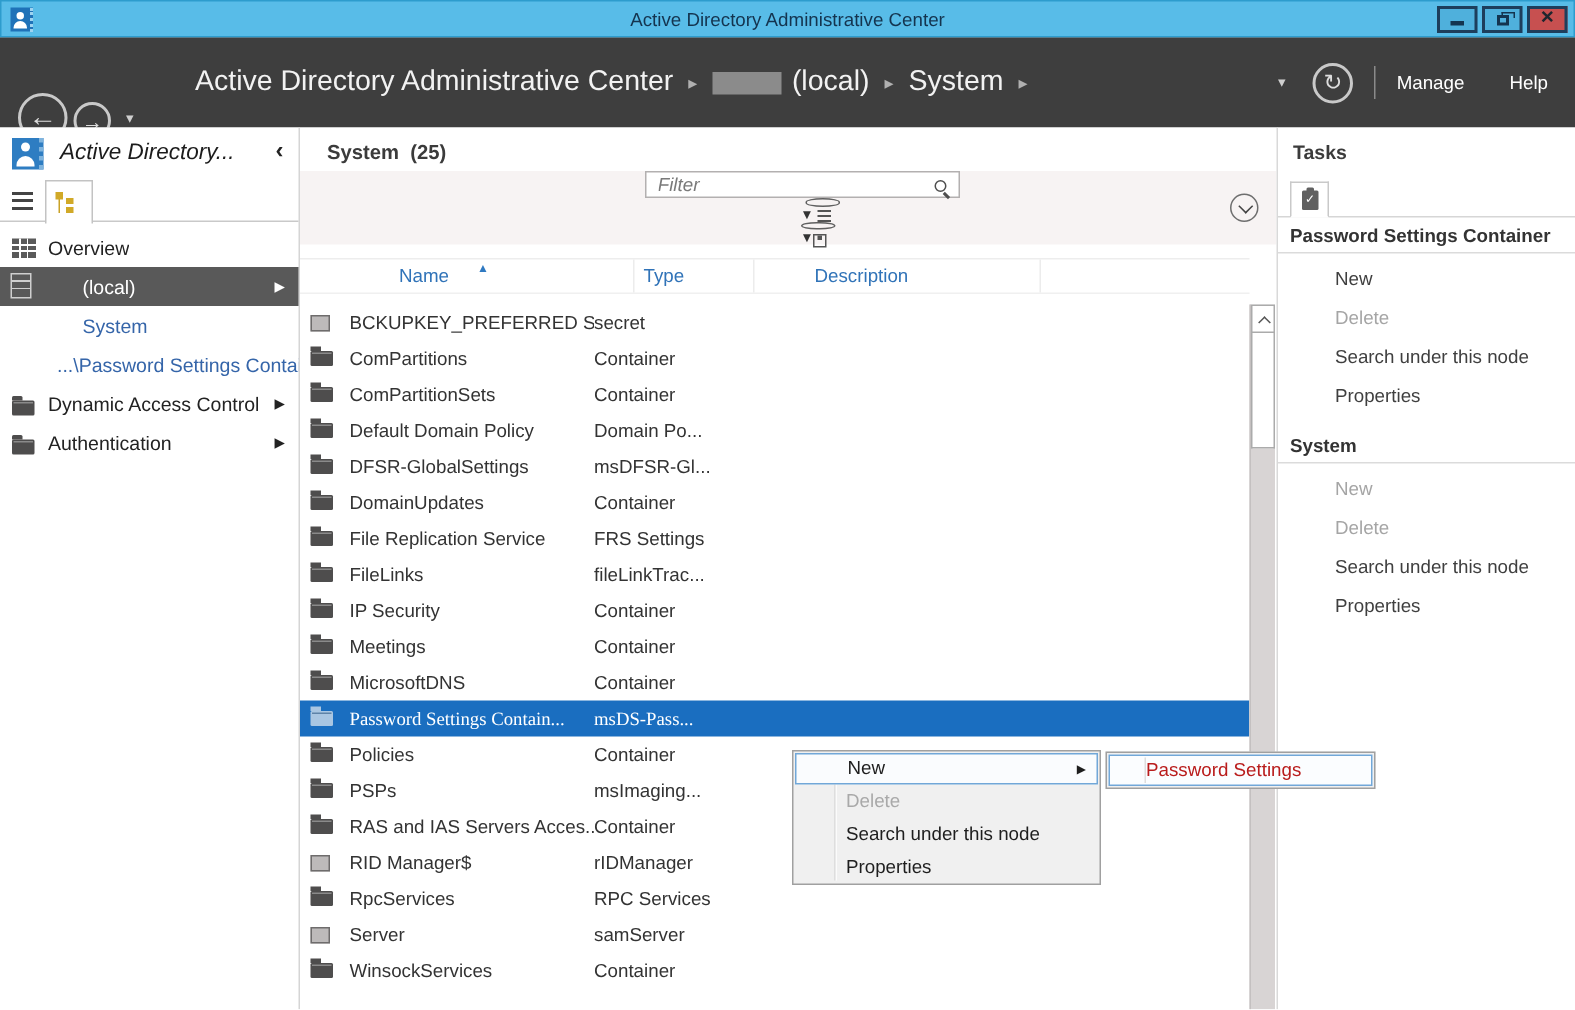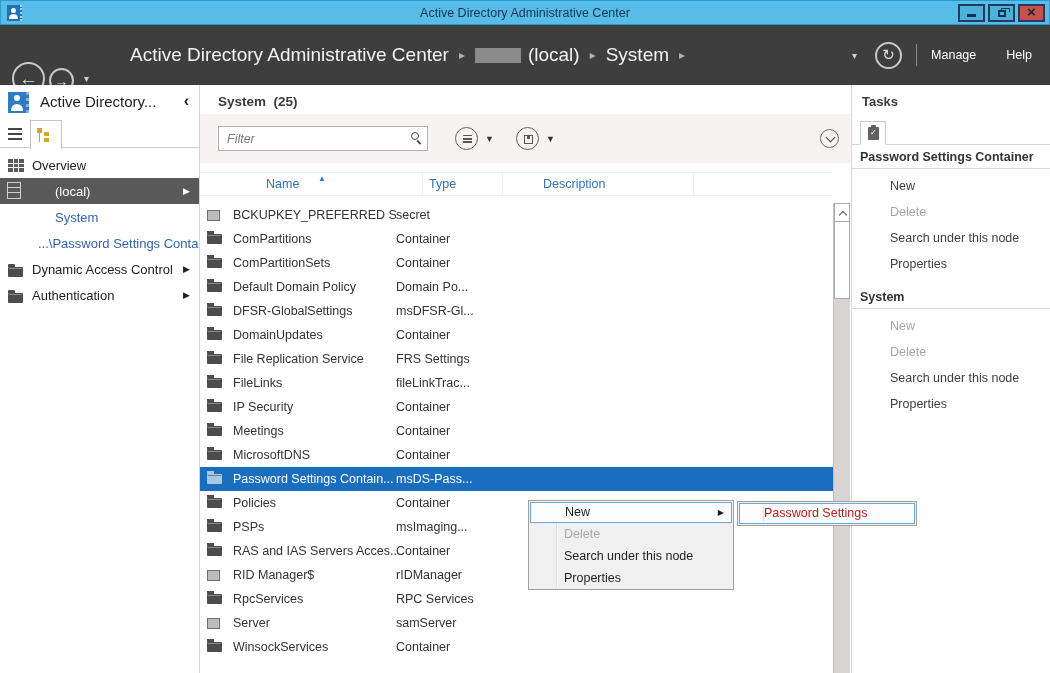--- a/index.html
+++ b/index.html
@@ -41,21 +41,21 @@
   .body-area { position:absolute; left:0; top:85px; right:0; bottom:0; display:flex; }
   .sidebar { width:200px; background:#FFF; border-right:1px solid #D5D5D5; position:relative; }
   .main { flex:1; position:relative; background:#FFF; }
   .tasks { width:199px; border-left:1px solid #D9D9D9; background:#FFF; position:relative; }
 
   
   .sb-header { position:relative; height:35px; }
   .sb-logo { position:absolute; left:8px; top:7px; width:21px; height:21px; background:#2E7DC2; border-right:3px dotted #7FB4DE; }
   .sb-logo::before { content:""; position:absolute; left:6px; top:3px; width:6px; height:6px; border-radius:50%; background:#fff; }
   .sb-logo::after { content:""; position:absolute; left:3px; bottom:2px; width:12px; height:7px; border-radius:6px 6px 0 0; background:#fff; }
-  .sb-title { position:absolute; left:40px; top:8px; font-size:15px; color:#1C1C1C; }
+  .sb-title { position:absolute; left:40px; top:8px; font-size:15px; color:#1C1C1C;font-style:italic; }
   .sb-collapse { position:absolute; right:10px; top:7px; font-size:16px; font-weight:bold; color:#222; cursor:pointer; }
   .sb-tabs { position:relative; height:28px; border-bottom:1px solid #C9C9C9; margin-top:0; }
   .sb-tab1 { position:absolute; left:6px; top:5px; width:22px; height:18px; cursor:pointer; }
   .list-icon { position:absolute; left:2px; top:3px; width:14px; height:12px;
     background:linear-gradient(to bottom,#444 0 2px,transparent 2px 5px,#444 5px 7px,transparent 7px 10px,#444 10px 12px); }
   .sb-tab2 { position:absolute; left:30px; top:0; width:32px; height:29px; background:#FFF; border:1px solid #C3C3C3; border-bottom:none; cursor:pointer; }
   .tree-icon { position:absolute; left:8px; top:8px; width:15px; height:13px; border-left:1px solid #C9A227; }
   .tree-icon::before { content:""; position:absolute; left:-3px; top:-1px; width:5px; height:5px; background:#D1A928; }
   .tree-icon::after { content:""; position:absolute; left:4px; top:3px; width:5px; height:4px; background:#D1A928; box-shadow:0 6px 0 #D1A928; }
   .sb-nav { padding-top:4px; }
@@ -76,21 +76,21 @@
   .folder-icon { width:15px; height:10px; position:relative; --fc:#4E4D4D; background:var(--fc); margin-top:2px; border-radius:1px; }
   .folder-icon::before { content:""; position:absolute; top:-3px; left:0; width:7px; height:3px; background:var(--fc); border-radius:1px 1px 0 0; }
   .folder-icon::after { content:""; position:absolute; top:1px; left:1px; right:1px; height:1px; background:#8A8A8A; }
   .sb-folder { position:absolute; left:8px; top:9px; }
   .sb-row-dac .label, .sb-row-auth .label, .sb-row-gs .label { margin-left:32px; }
   .mag-icon { position:absolute; left:9px; top:6px; width:9px; height:9px; border:2px solid #4E4E4E; border-radius:50%; }
   .mag-icon::after { content:""; position:absolute; left:7px; top:8px; width:2px; height:6px; background:#4E4E4E; transform:rotate(-45deg); }
 
   
   .main-title { position:absolute; left:18px; top:9px; font-size:13.5px; font-weight:bold; color:#3B3B3B; }
-  .toolbar { position:absolute; left:0; right:0; top:29px; height:49px; background:#F7F3F3; display:flex; align-items:center; padding-left:18px; }
+  .toolbar { position:absolute; left:0; right:0; top:29px; height:49px; background:#F7F3F3; display:flex; align-items:center; padding-left:18px;flex-direction:column; }
   .filter-wrap { position:relative; width:210px; height:25px; }
   .filter-input { width:100%; height:100%; border:1px solid #B3B0B0; padding:0 28px 0 8px; font-size:12.5px; font-family:"Liberation Sans",sans-serif; color:#333; }
   .filter-input::placeholder { font-style:italic; color:#7A7A7A; }
   .filter-mag { position:absolute; right:9px; top:6px; width:8px; height:8px; border:1.5px solid #4E4E4E; border-radius:50%; }
   .filter-mag::after { content:""; position:absolute; left:6px; top:7px; width:1.5px; height:5px; background:#4E4E4E; transform:rotate(-45deg); }
   .tb-circle { width:23px; height:23px; border-radius:50%; border:1px solid #606060; background:transparent; position:relative; cursor:pointer; }
   .tb-c1 { margin-left:27px; }
   .tb-c2 { margin-left:22px; }
   .tbc-list { position:absolute; left:7px; top:7px; width:9px; height:8px;
     background:linear-gradient(to bottom,#555 0 1.5px,transparent 1.5px 3.2px,#555 3.2px 4.7px,transparent 4.7px 6.4px,#555 6.4px 8px); }
@@ -108,21 +108,21 @@
   .th-desc { width:158px; padding-left:7px;margin-left:33px; }
   .rows { position:absolute; left:0; right:18px; top:111px; bottom:0; padding-top:7px; overflow:hidden; }
   .row { height:24px; display:flex; align-items:center; padding-left:7px; font-size:12.5px; color:#333; cursor:pointer; }
   .row-icon { width:15px; margin-right:11px; flex:none; }
   .row-icon.folder { height:10px; position:relative; --fc:#4E4D4D; background:var(--fc); border-radius:1px; }
   .row-icon.folder::before { content:""; position:absolute; top:-3px; left:0; width:7px; height:3px; background:var(--fc); }
   .row-icon.folder::after { content:""; position:absolute; top:1px; left:1px; right:1px; height:1px; background:#8A8A8A; }
   .row-icon.secret { width:13px; height:11px; background:#BDBABA; border:1px solid #6E6C6C; margin-right:13px; }
   .cell-name { width:163px; white-space:nowrap; overflow:hidden; }
   .cell-type { width:150px; white-space:nowrap; overflow:hidden; }
-  .row.selected { background:#1A6EC0; color:#FFF; }
+  .row.selected { background:#1A6EC0; color:#FFF;font-family:Liberation Serif, serif; }
   .row.selected .row-icon.folder { --fc:#A9C6E2; }
   .row.selected .row-icon.folder::after { background:#5E83A8; }
 
   
   .scrollbar { position:absolute; right:1px; top:118px; width:17px; bottom:0; background:#D8D4D4; border-left:1px solid #C4C0C0; }
   .scroll-up { height:19px; background:#FFF; border:1px solid #ABABAB; position:relative; cursor:pointer; }
   .scroll-up::after { content:""; position:absolute; left:5px; top:8px; width:5px; height:5px; border-left:1.5px solid #555; border-top:1.5px solid #555; transform:rotate(45deg); }
   .scroll-thumb { height:77px; background:#FFF; border:1px solid #ABABAB; border-top:none; cursor:pointer; }
 
   

